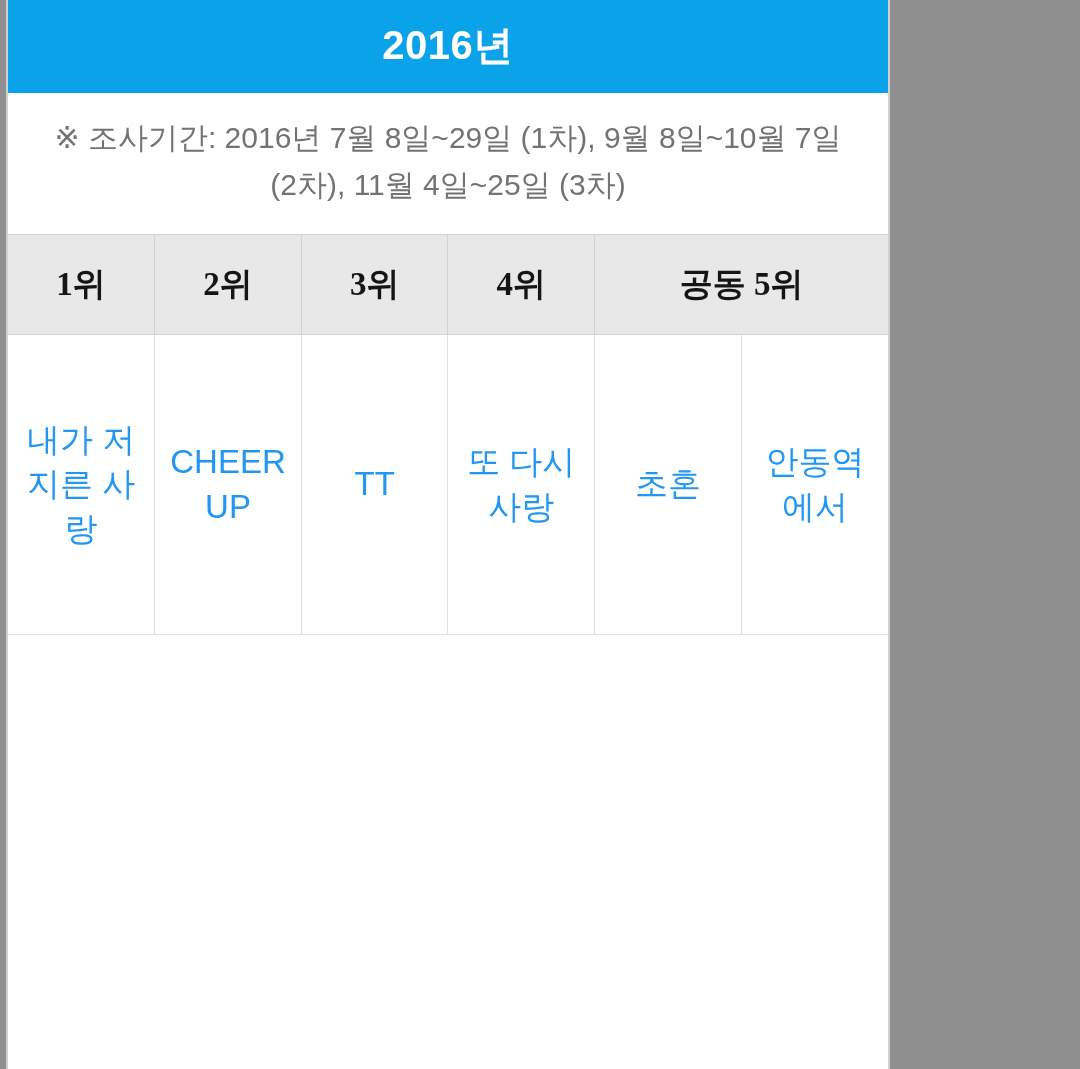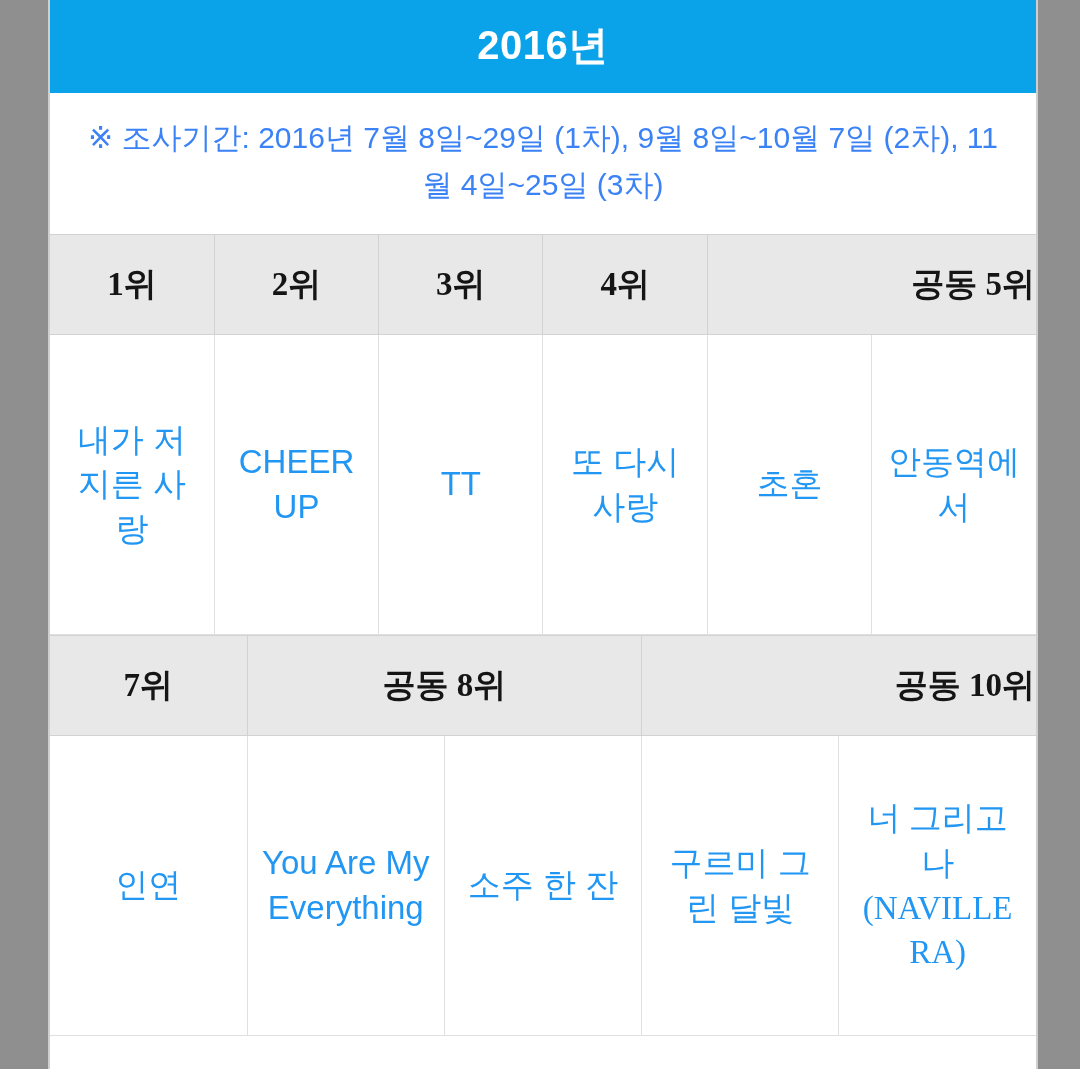--- a/index.html
+++ b/index.html
@@ -8,21 +8,21 @@
     background: #8f8f8f;
   }
   body {
     width: 1080px;
     height: 1069px;
     font-family: "Liberation Sans", "DejaVu Sans", sans-serif;
     overflow: hidden;
   }
 
   .page {
-    width: 1080px;
+    width: 890px;
     height: 1069px;
     background: #8f8f8f;
     box-sizing: border-box;
     display: flex;
     justify-content: center;
   }
 
   .card {
     width: 990px;
     margin-left: 6px;
@@ -38,21 +38,21 @@
     background: #0aa2e8;
     color: #ffffff;
     font-size: 40px;
     font-weight: bold;
     text-align: center;
     padding: 18px 0 20px 0;
     letter-spacing: 0.5px;
   }
 
   .note {
-    color: #3b82f6;
+    color: #737373;
     font-size: 30px;
     line-height: 1.55;
     text-align: center;
     padding: 22px 34px 26px 34px;
     box-sizing: border-box;
   }
 
   table.rank-table {
     border-collapse: collapse;
     width: 100%;
@@ -67,21 +67,20 @@
     text-align: center;
     height: 97px;
     border: 1px solid #d2d2d2;
     border-left: none;
     border-right: 1px solid #d2d2d2;
     font-family: Liberation Serif, serif;
   }
 
   table.rank-table th:last-child {
     border-right: none;
-    text-align: right;
   }
 
   table.rank-table td {
     background: #ffffff;
     color: #2196f3;
     font-size: 33px;
     line-height: 1.35;
     text-align: center;
     vertical-align: middle;
     border: 1px solid #e0e0e0;
@@ -124,33 +123,15 @@
           <td>내가 저지른 사랑</td>
           <td>CHEER UP</td>
           <td>TT</td>
           <td>또 다시 사랑</td>
           <td>초혼</td>
           <td>안동역에서</td>
         </tr>
       </tbody>
     </table>
 
-    <table class="rank-table">
-      <thead>
-        <tr>
-          <th>7위</th>
-          <th colspan="2">공동 8위</th>
-          <th colspan="2">공동 10위</th>
-        </tr>
-      </thead>
-      <tbody>
-        <tr class="row-bottom">
-          <td>인연</td>
-          <td>You Are My Everything</td>
-          <td>소주 한 잔</td>
-          <td>구르미 그린 달빛</td>
-          <td>너 그리고 나 (NAVILLERA)</td>
-        </tr>
-      </tbody>
-    </table>
 
   </div>
 </div>
 
 </body></html>

